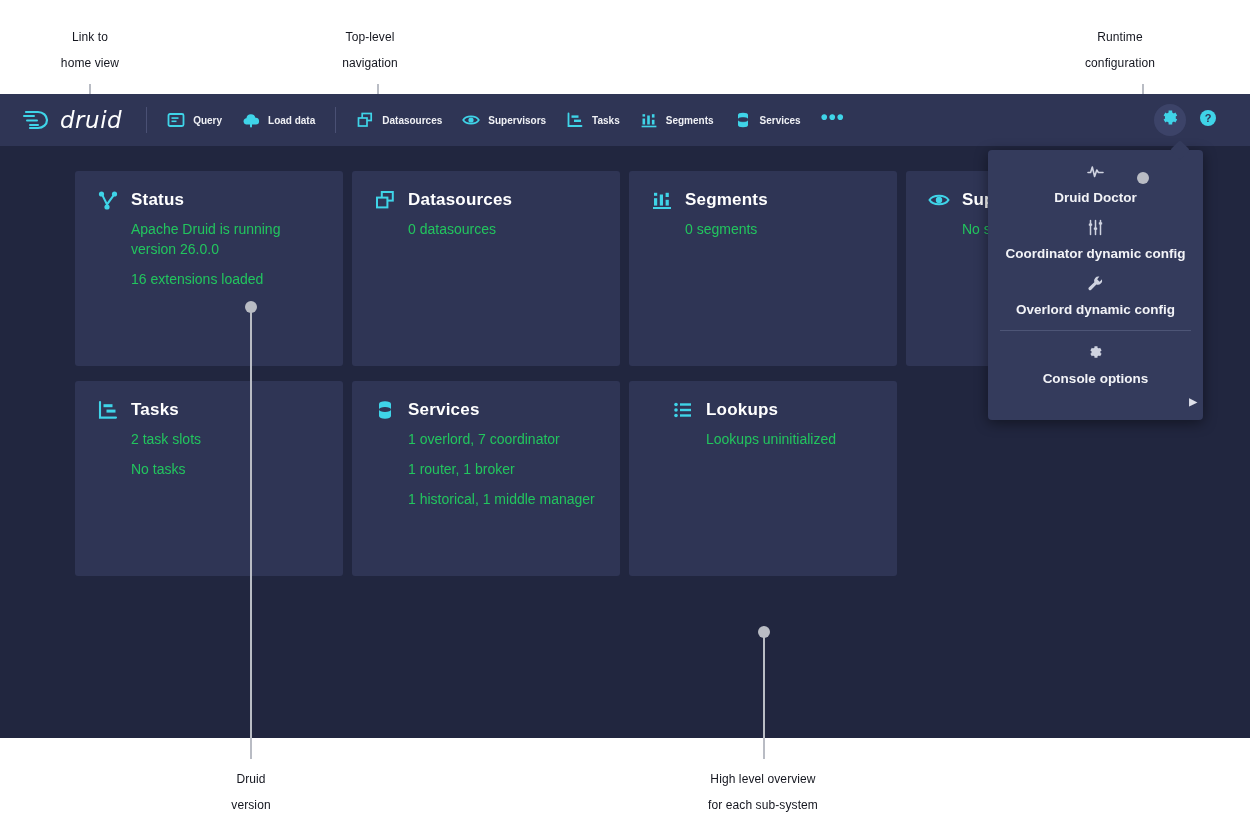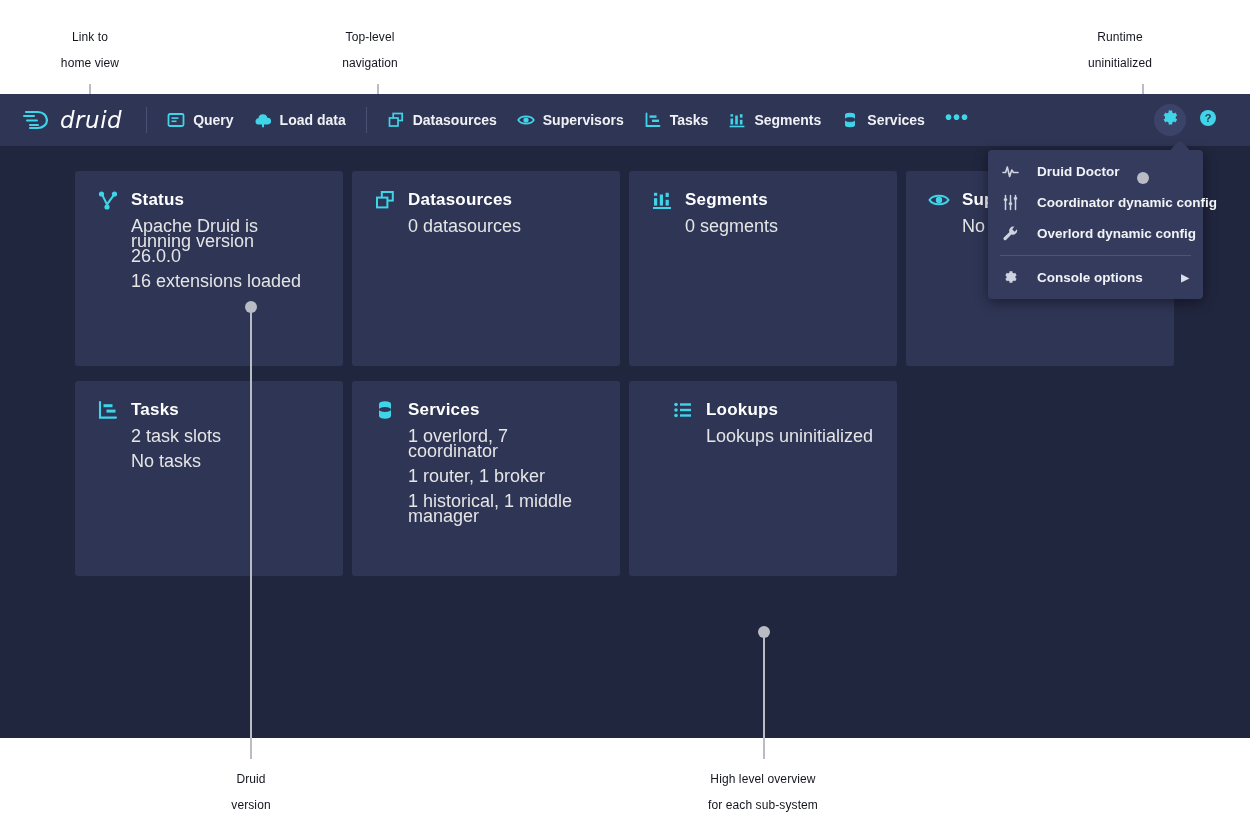--- a/index.html
+++ b/index.html
@@ -74,21 +74,21 @@
     margin: 0 10px;
     flex: 0 0 auto;
   }
   .nav-item {
     display: flex; align-items: center;
     gap: 8px;
     padding: 6px 10px;
     border-radius: 3px;
     cursor: pointer;
     color: #f0f1f5;
-    font-size: 14px;
+    font-size: 10px;
     font-weight: bold;
     white-space: nowrap;
   }
   .nav-icon { width: 18px; height: 18px; display:block; flex:0 0 auto; }
   .nav-more {
     color: #3fd4e8;
     font-size: 20px;
     letter-spacing: 1px;
     padding: 2px 10px 8px 10px;
     cursor: pointer;
@@ -122,23 +122,23 @@
     margin-bottom: 8px;
   }
   .card-title {
     color: #ffffff;
     font-size: 17px;
     font-weight: bold;
     letter-spacing: .2px;
   }
   .card-body { padding-left: 40px; }
   .card-line {
-    color: #e5e5e5;
-    font-size: 18px;
-    line-height: 15px;
+    color: #22c55e;
+    font-size: 14px;
+    line-height: 20px;
     margin-bottom: 10px;
   }
   .card-line.tight { margin-bottom: 0; }
   .card-icon { width: 22px; height: 22px; display:block; flex:0 0 auto;}
 
   
   #menu {
     position: absolute;
     left: 988px; top: 150px;
     width: 215px;
@@ -152,27 +152,28 @@
     position: absolute;
     top: -7px; right: 16px;
     width: 14px; height: 14px;
     background: #343b5c;
     transform: rotate(45deg);
     border-radius: 2px;
   }
   .menu-item {
     position: relative;
     display: flex; align-items: center;
-    gap: 18px;
-    padding: 7px 14px;
+    gap: 10px;
+    padding: 7px 6px;
     color: #f2f3f7;
     font-size: 13.5px;
     font-weight: bold;
     cursor: pointer;
     white-space: nowrap;
+    flex-direction: column;
   }
   .menu-icon { width: 17px; height: 17px; flex: 0 0 auto; display:block; }
   .menu-div {
     height: 1px; background: #4d5576;
     margin: 6px 12px;
   }
   .menu-caret-right {
     margin-left: auto;
     color: #dfe1ea;
     font-size: 10px;
@@ -187,21 +188,21 @@
 home view</div>
   <div class="anno-line" style="left:89px; top:84px; height:26px;"></div>
   <div class="anno-dot" style="left:84px; top:104px;"></div>
 
   <div class="anno-label" style="left:280px; top:24px; width:180px;">Top-level
 navigation</div>
   <div class="anno-line" style="left:377px; top:84px; height:26px;"></div>
   <div class="anno-dot" style="left:372px; top:104px;"></div>
 
   <div class="anno-label" style="left:1030px; top:24px; width:180px;">Runtime
-uninitialized</div>
+configuration</div>
   <div class="anno-line" style="left:1142px; top:84px; height:94px;"></div>
   <div class="anno-dot" style="left:1137px; top:172px; z-index:60;"></div>
 
   <div id="app">
 
     <div id="navbar">
 
       <div class="logo">
         <svg width="34" height="26" viewBox="0 0 34 26">
           <path d="M4 5 H16 A9 8 0 0 1 16 21 H8" fill="none" stroke="#3fd4e8" stroke-width="2.2" stroke-linecap="round"></path>

